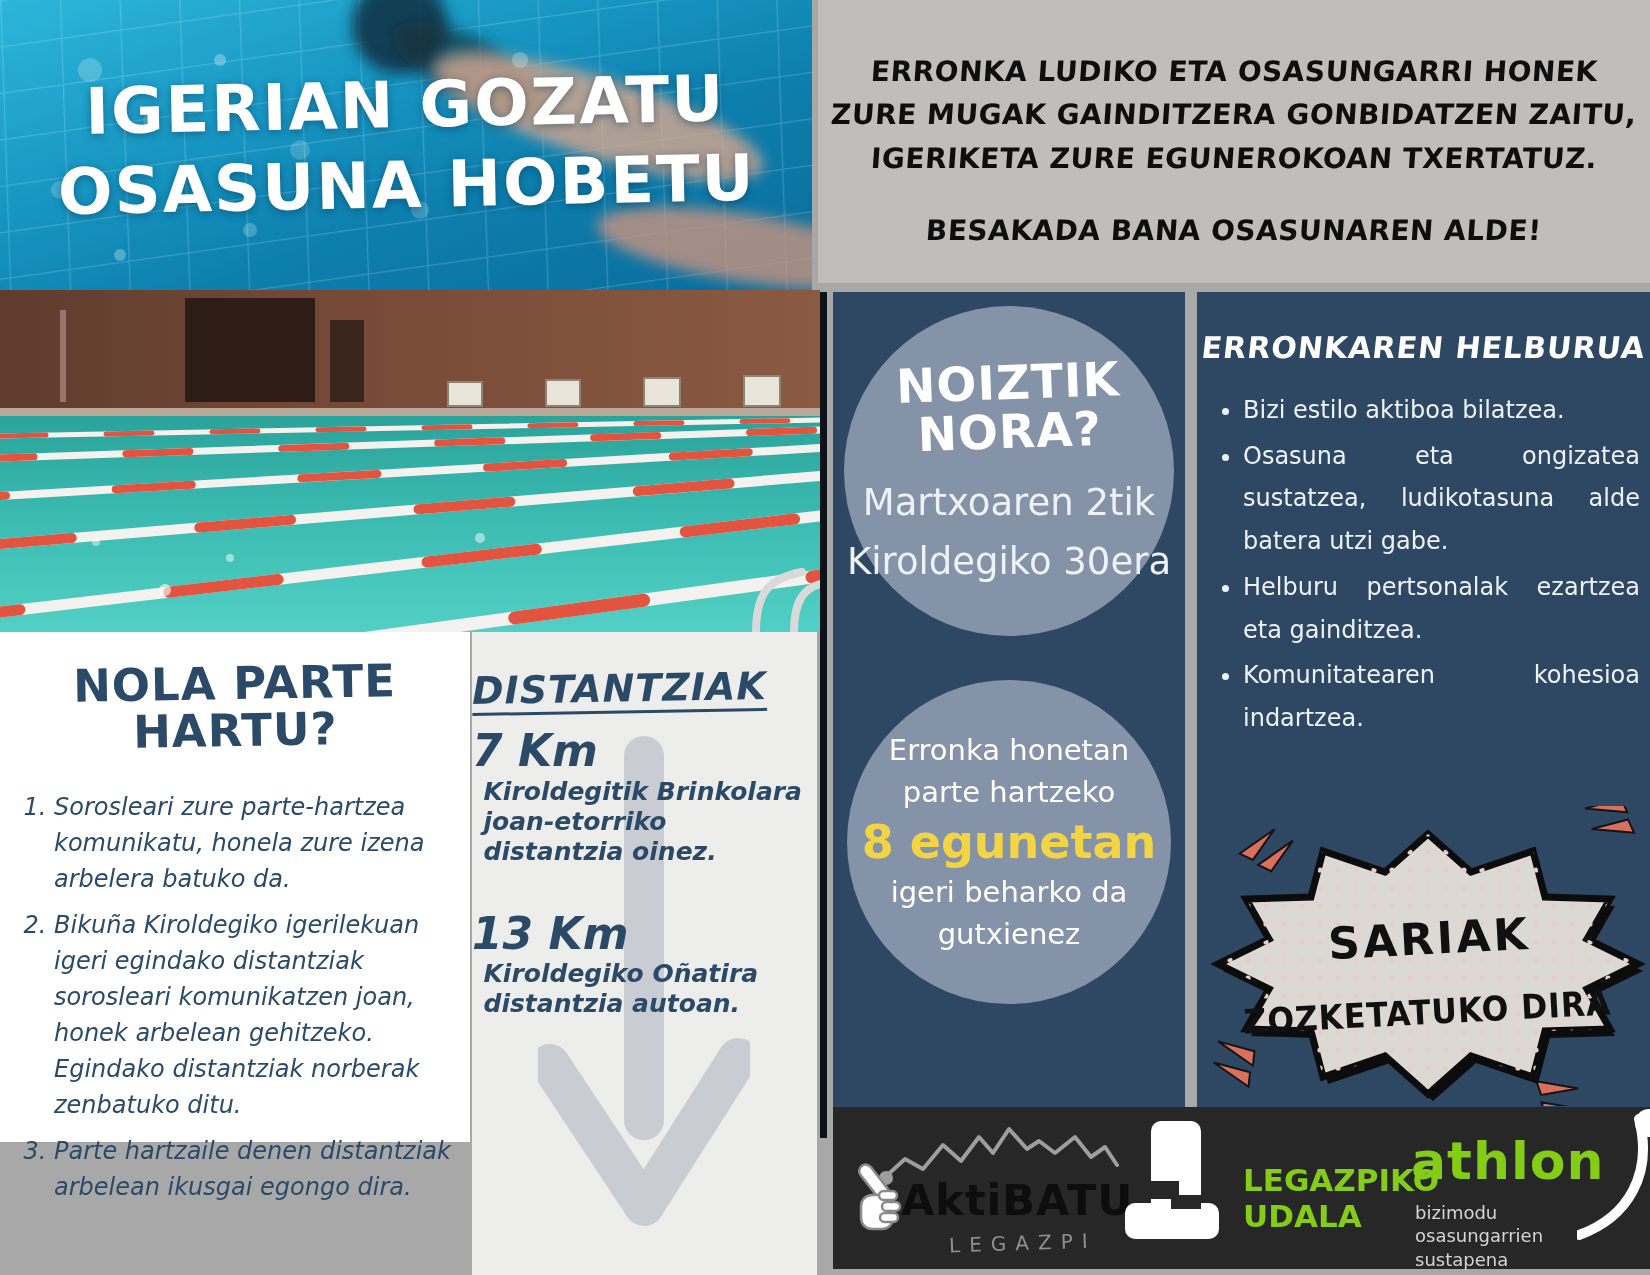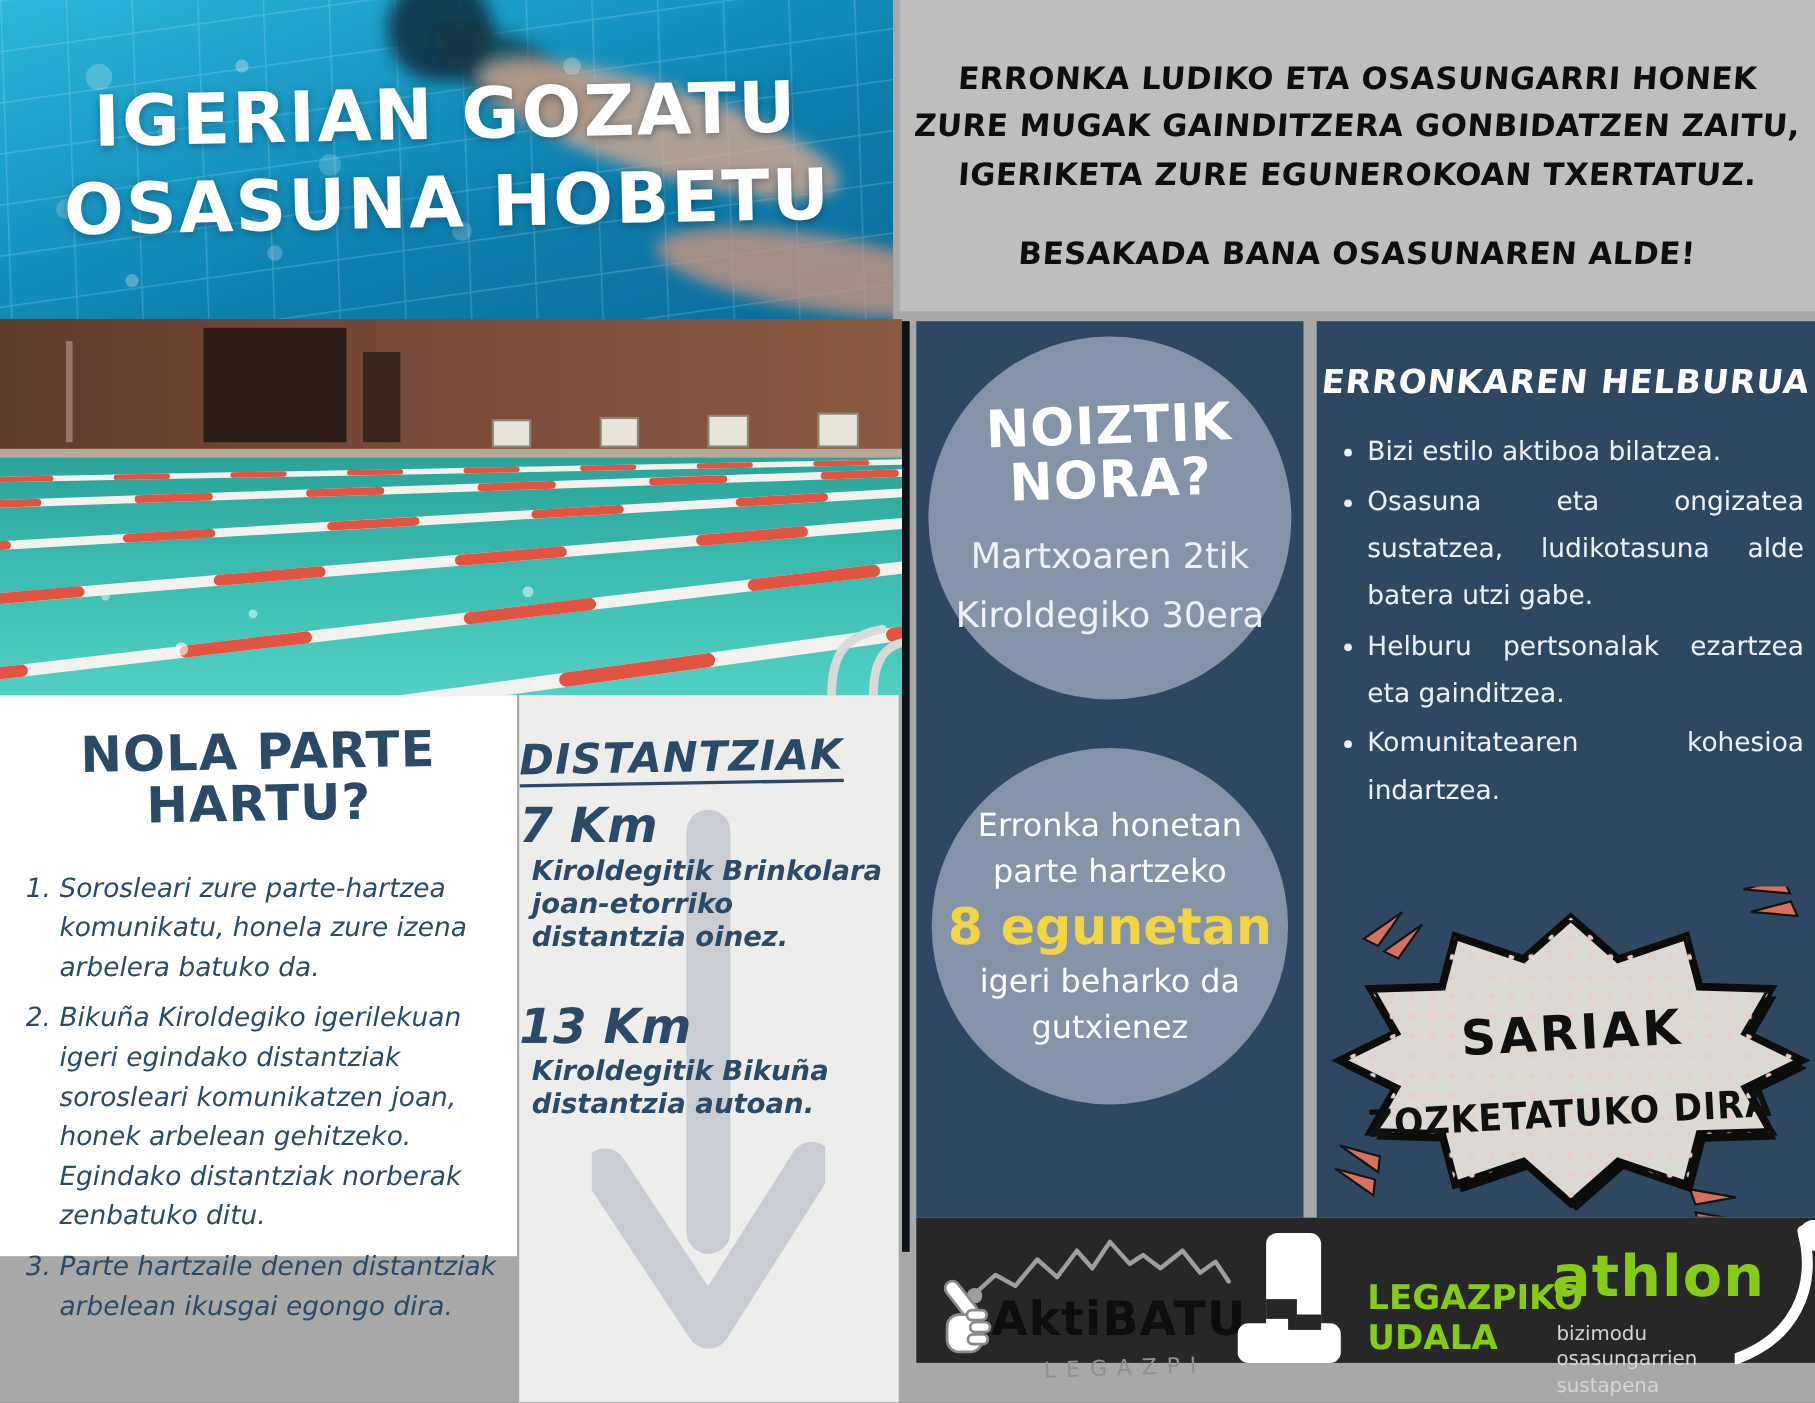--- a/index.html
+++ b/index.html
@@ -54,41 +54,41 @@
   .dist-item.i1{margin-top:16px;}
   .dist-item.i2{margin-top:42px;}
   .dist-item.i3{margin-top:14px;}
 
   
   #when{left:833px;top:292px;width:352px;height:815px;background:var(--navy);}
   .circle{position:absolute;border-radius:50%;background:var(--circle);display:flex;flex-direction:column;
     align-items:center;justify-content:center;text-align:center;}
   #circle-when{left:11px;top:14px;width:330px;height:330px;}
   .when-title{font-size:47px;font-weight:800;color:#fff;line-height:1.04;transform:rotate(-2deg);letter-spacing:1px;}
-  .when-date{font-size:32px;color:var(--text-light);white-space:nowrap;}
+  .when-date{font-size:37px;color:var(--text-light);white-space:nowrap;}
   .when-date.d1{margin-top:24px;}
   .when-date.d2{margin-top:16px;}
   #circle-req{left:14px;top:388px;width:324px;height:324px;}
   .req-pre{font-size:29px;color:#fff;width:252px;line-height:1.45;}
   .req-highlight{font-size:46px;font-weight:700;color:var(--yellow);white-space:nowrap;margin:2px 0;}
   .req-post{font-size:29px;color:#fff;width:300px;line-height:1.45;}
 
   
   #goals{left:1197px;top:292px;width:453px;height:815px;background:var(--navy);box-sizing:border-box;}
   .goals-title{margin-top:38px;text-align:center;font-size:30px;font-weight:800;color:#fff;
     transform:skewX(-6deg);letter-spacing:1px;}
   #goals ul{margin:24px 10px 0 24px;padding-left:22px;font-size:24px;color:var(--text-light);
     line-height:1.78;text-align:justify;}
   #goals ul li{margin-bottom:3px;}
   #goals ul li::marker{color:var(--text-light);}
   #burst-wrap{position:absolute;left:6px;top:514px;width:444px;height:300px;}
   .burst-text{font-family:"DejaVu Sans",sans-serif;font-weight:800;fill:#101010;}
 
   
-  #footer{left:833px;top:1107px;width:817px;height:132px;background:var(--footer-bg);}
+  #footer{left:833px;top:1107px;width:817px;height:162px;background:var(--footer-bg);}
   .logo-group{position:absolute;}
   #lg-aktibatu{left:10px;top:6px;width:285px;height:158px;}
   #lg-aktibatu .mountain{position:absolute;left:36px;top:8px;}
   #lg-aktibatu .hand{position:absolute;left:2px;top:50px;}
   .aktibatu-name{position:absolute;left:58px;top:62px;font-size:43px;font-weight:800;color:#0d0d0d;letter-spacing:1px;}
   .aktibatu-sub{position:absolute;left:106px;top:118px;font-size:20px;color:#8f8f8f;letter-spacing:9px;transform:rotate(-2deg);}
   #lg-udala{left:292px;top:14px;width:270px;height:140px;}
   #lg-udala .udala-text{position:absolute;left:118px;top:42px;color:#84cc16;font-weight:800;font-size:31px;line-height:1.15;}
   #lg-athlon{left:578px;top:2px;width:238px;height:164px;}
   .athlon-name{position:absolute;left:0;top:22px;font-size:52px;font-weight:800;color:#84cc16;letter-spacing:1px;}
@@ -223,21 +223,21 @@
       <polyline points="12,328 106,470 200,322" fill="none" style="stroke:var(--arrow-gray)" stroke-width="40" stroke-linecap="round" stroke-linejoin="round"></polyline>
     </svg>
     <div class="dist-content">
       <div class="dist-title">DISTANTZIAK</div>
       <div class="dist-item i1">
         <div class="km">7 Km</div>
         <div class="desc">Kiroldegitik Brinkolara joan-etorriko distantzia oinez.</div>
       </div>
       <div class="dist-item i2">
         <div class="km">13 Km</div>
-        <div class="desc">Kiroldegitik Bikuña distantzia autoan.</div>
+        <div class="desc">Kiroldegiko Oñatira distantzia autoan.</div>
       </div>
     </div>
   </div>
 
   <div class="panel" id="when">
     <div class="circle" id="circle-when">
       <div class="when-title">
         <div>NOIZTIK</div>
         <div>NORA?</div>
       </div>

